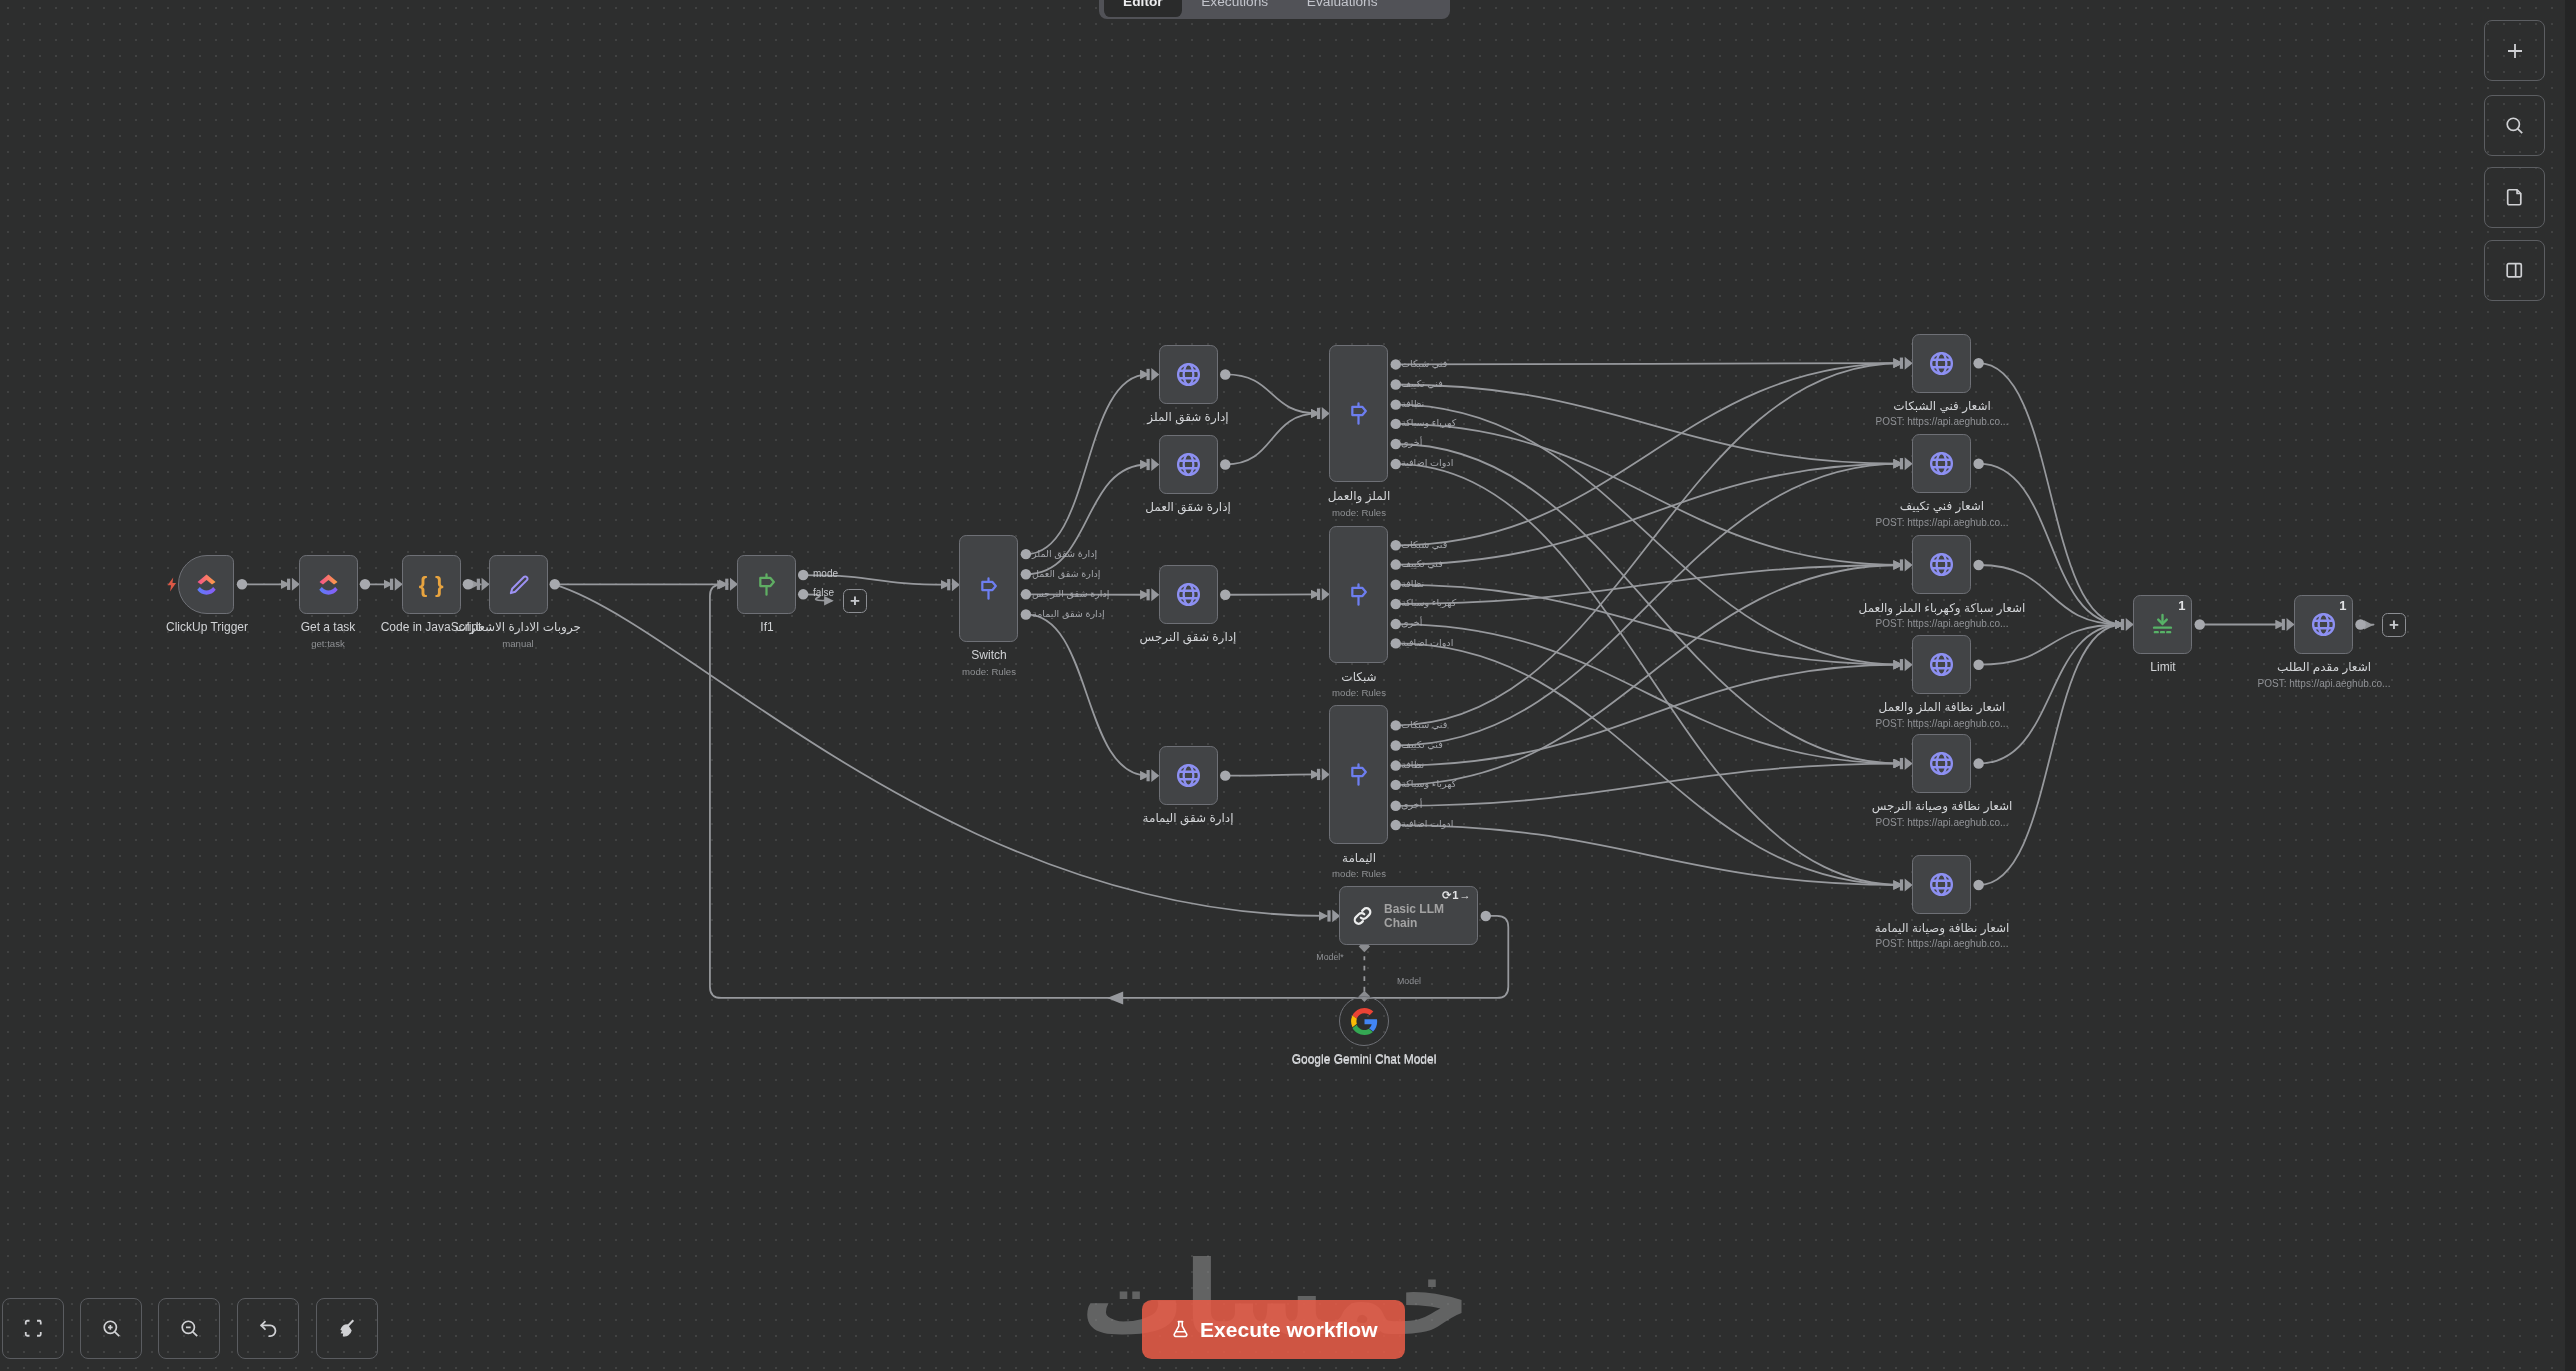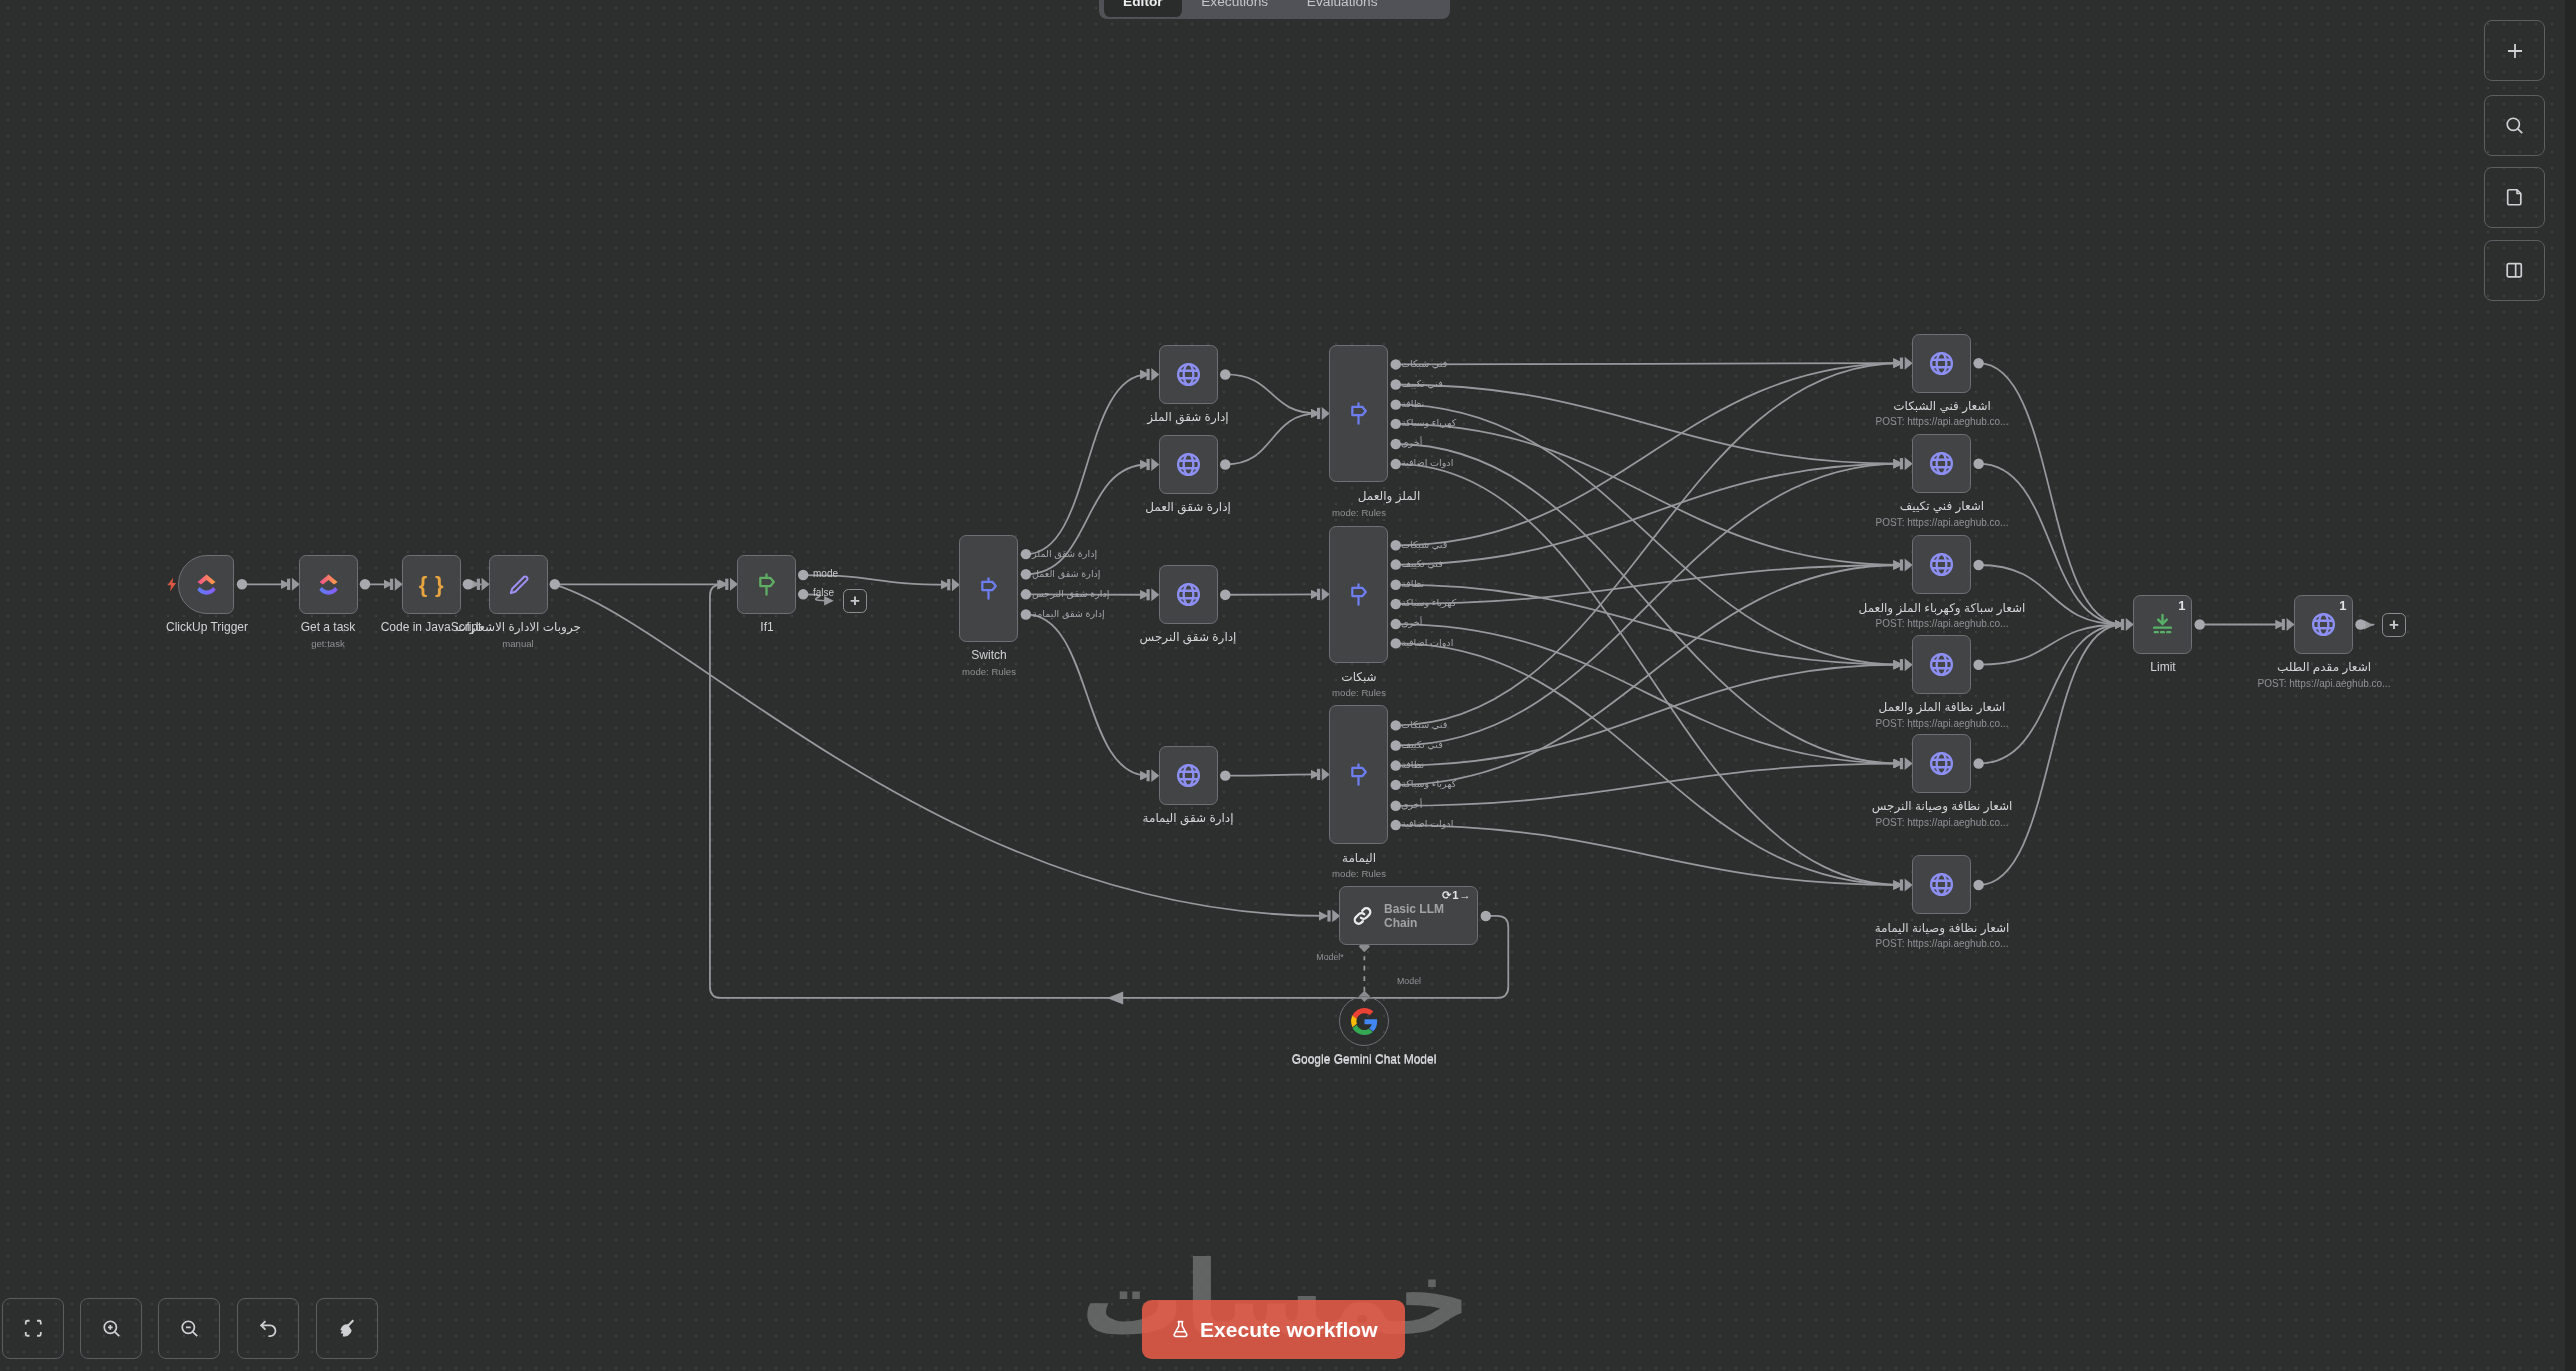--- a/index.html
+++ b/index.html
@@ -371,21 +371,21 @@
         <path d="M4 8.9h16M4 15.1h16"></path>
       </svg>
     </div>
     <div class="nlabel" style="left: 1188px; top: 811px;">إدارة شقق اليمامة</div>
     <div class="node " style="left: 1329px; top: 345px; width: 59px; height: 137px;">
       <svg viewBox="0 0 24 24" width="27" height="27" fill="none" stroke="#6d7ef0" stroke-width="2" stroke-linejoin="round" stroke-linecap="round">
         <path d="M12 3v3.2M12 13.4v7.6"></path>
         <path d="M6.5 6.2h9l3 3.6-3 3.6h-9z"></path>
       </svg>
     </div>
-    <div class="nlabel" style="left: 1389px; top: 489px;">الملز والعمل</div>
+    <div class="nlabel" style="left: 1359px; top: 489px;">الملز والعمل</div>
     <div class="nsub" style="left: 1359px; top: 507px;">mode: Rules</div>
     <div class="outlabel" style="left: 1401px; top: 358px;">فني شبكات</div>
     <div class="outlabel" style="left: 1401px; top: 378px;">فني تكييف</div>
     <div class="outlabel" style="left: 1401px; top: 398px;">نظافة</div>
     <div class="outlabel" style="left: 1401px; top: 417px;">كهرباء وسباكة</div>
     <div class="outlabel" style="left: 1401px; top: 437px;">أخرى</div>
     <div class="outlabel" style="left: 1401px; top: 457px;">ادوات اضافية</div>
     <div class="node " style="left: 1329px; top: 526px; width: 59px; height: 137px;">
       <svg viewBox="0 0 24 24" width="27" height="27" fill="none" stroke="#6d7ef0" stroke-width="2" stroke-linejoin="round" stroke-linecap="round">
         <path d="M12 3v3.2M12 13.4v7.6"></path>

